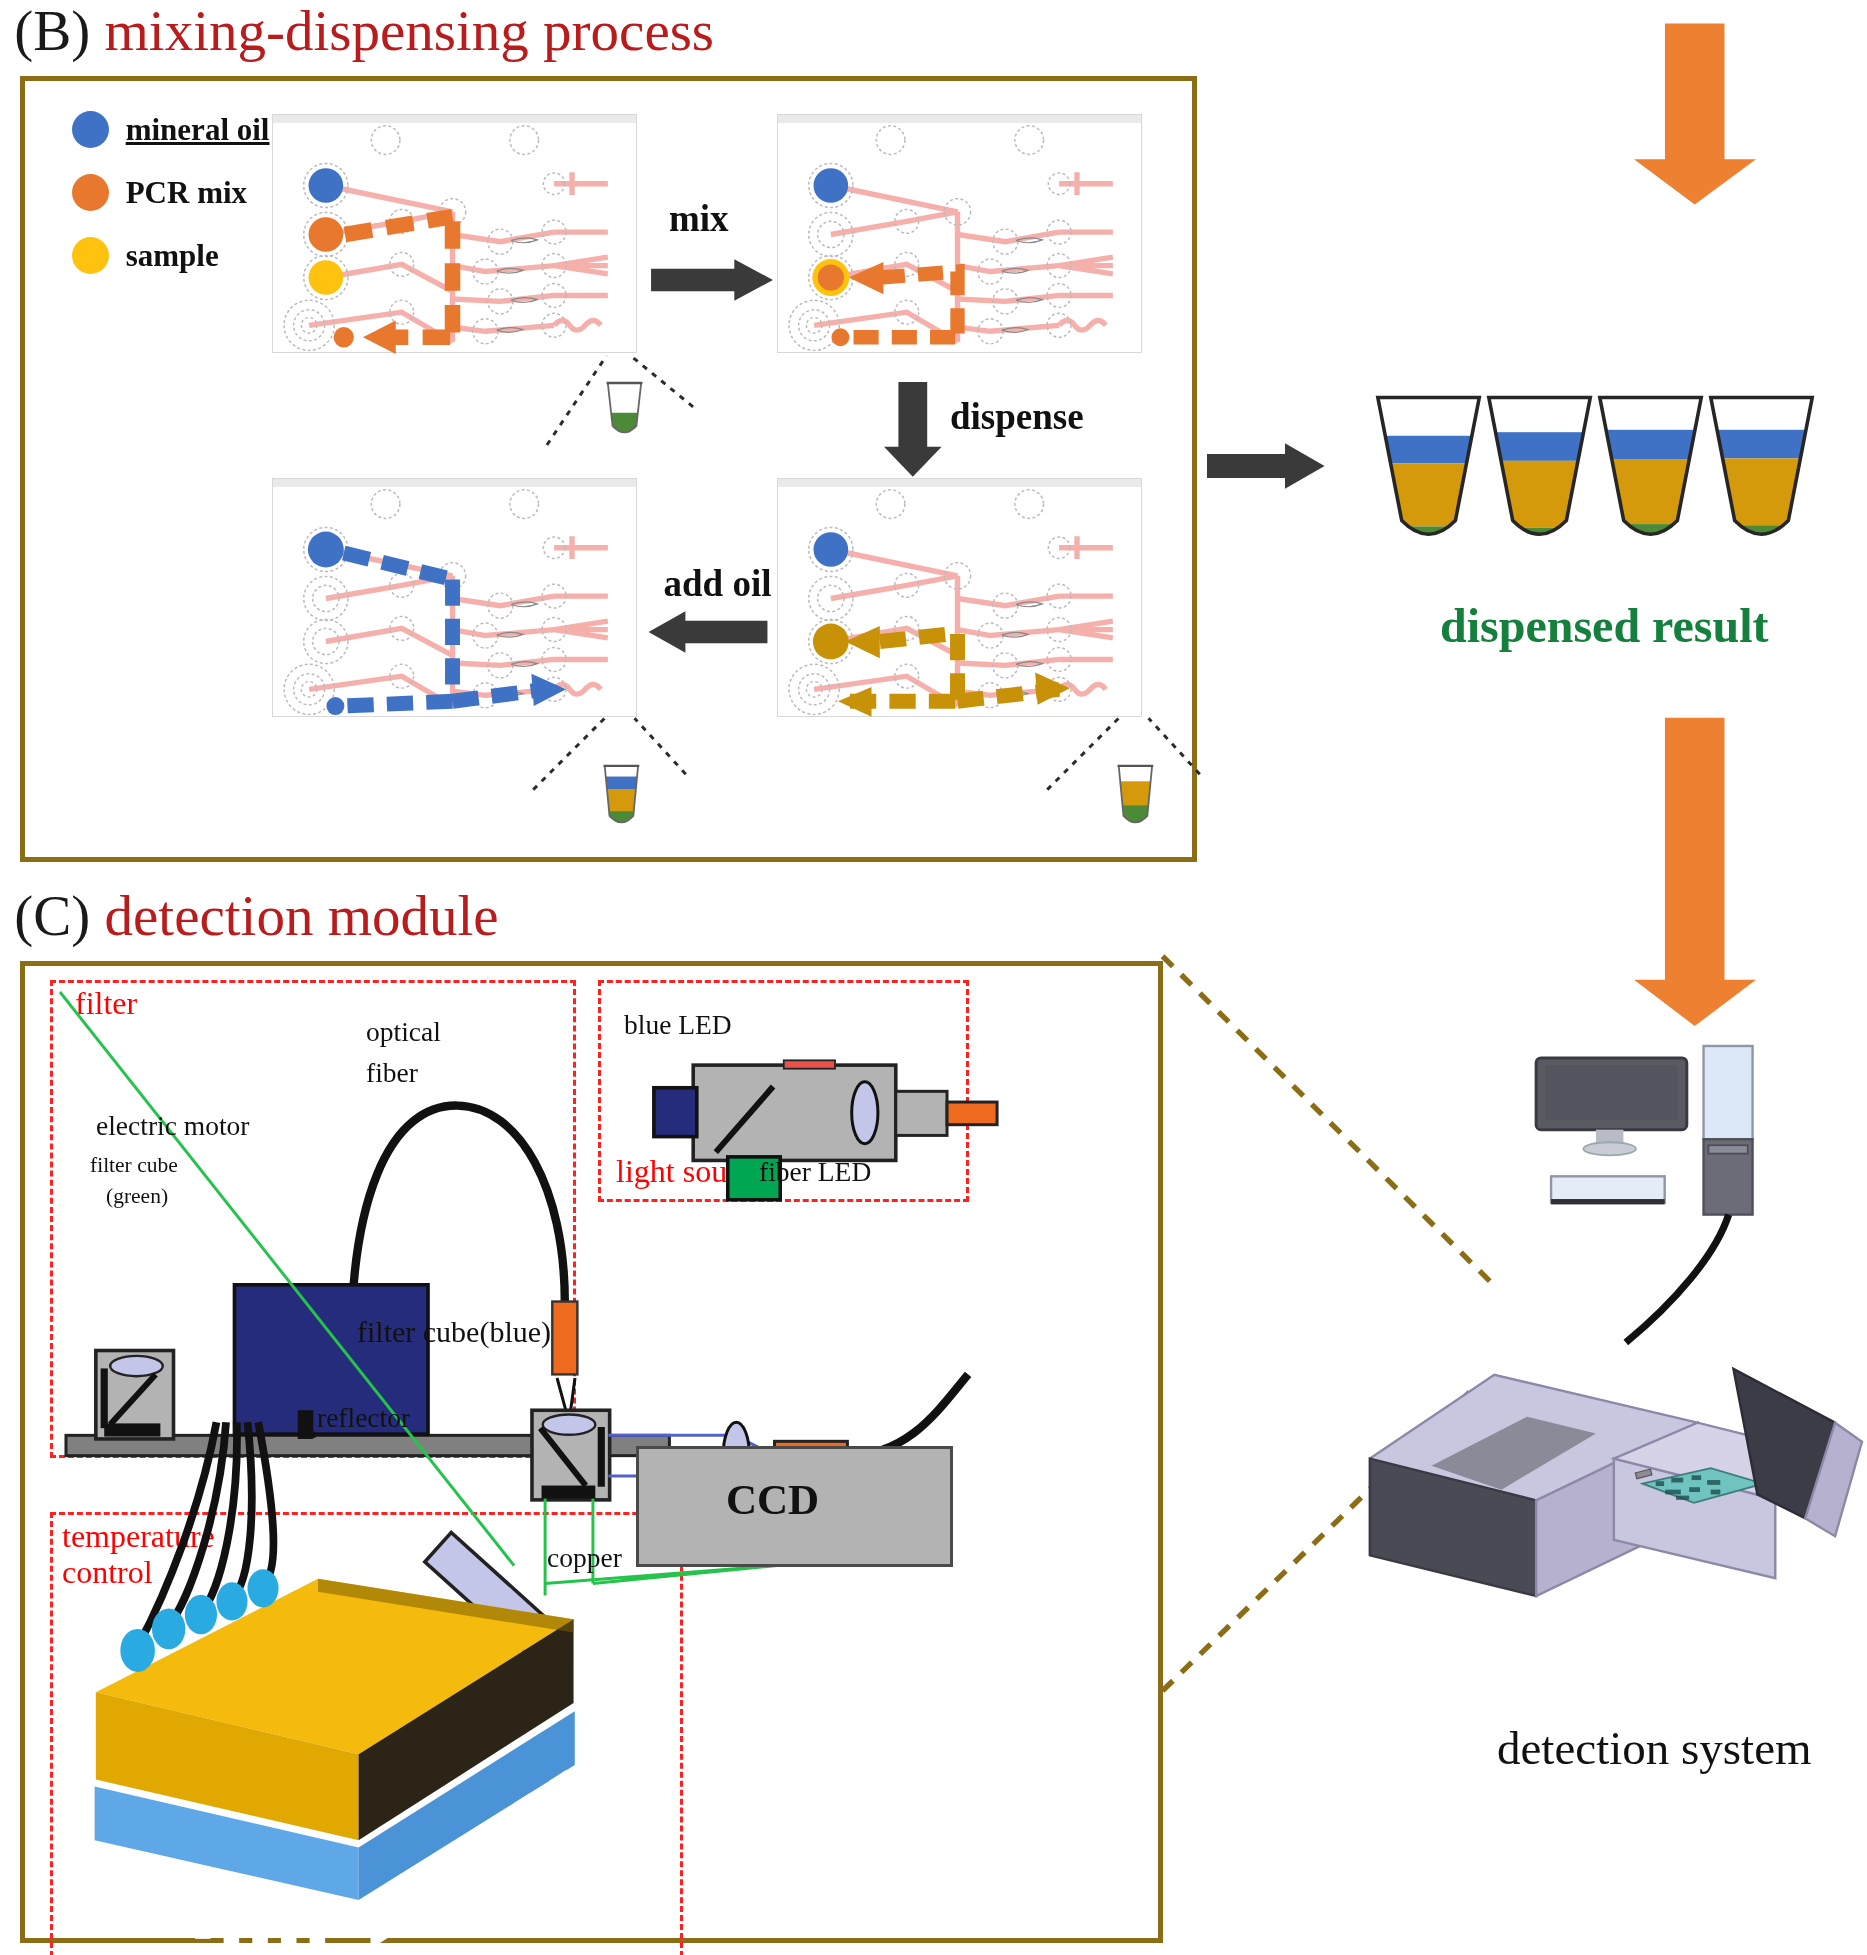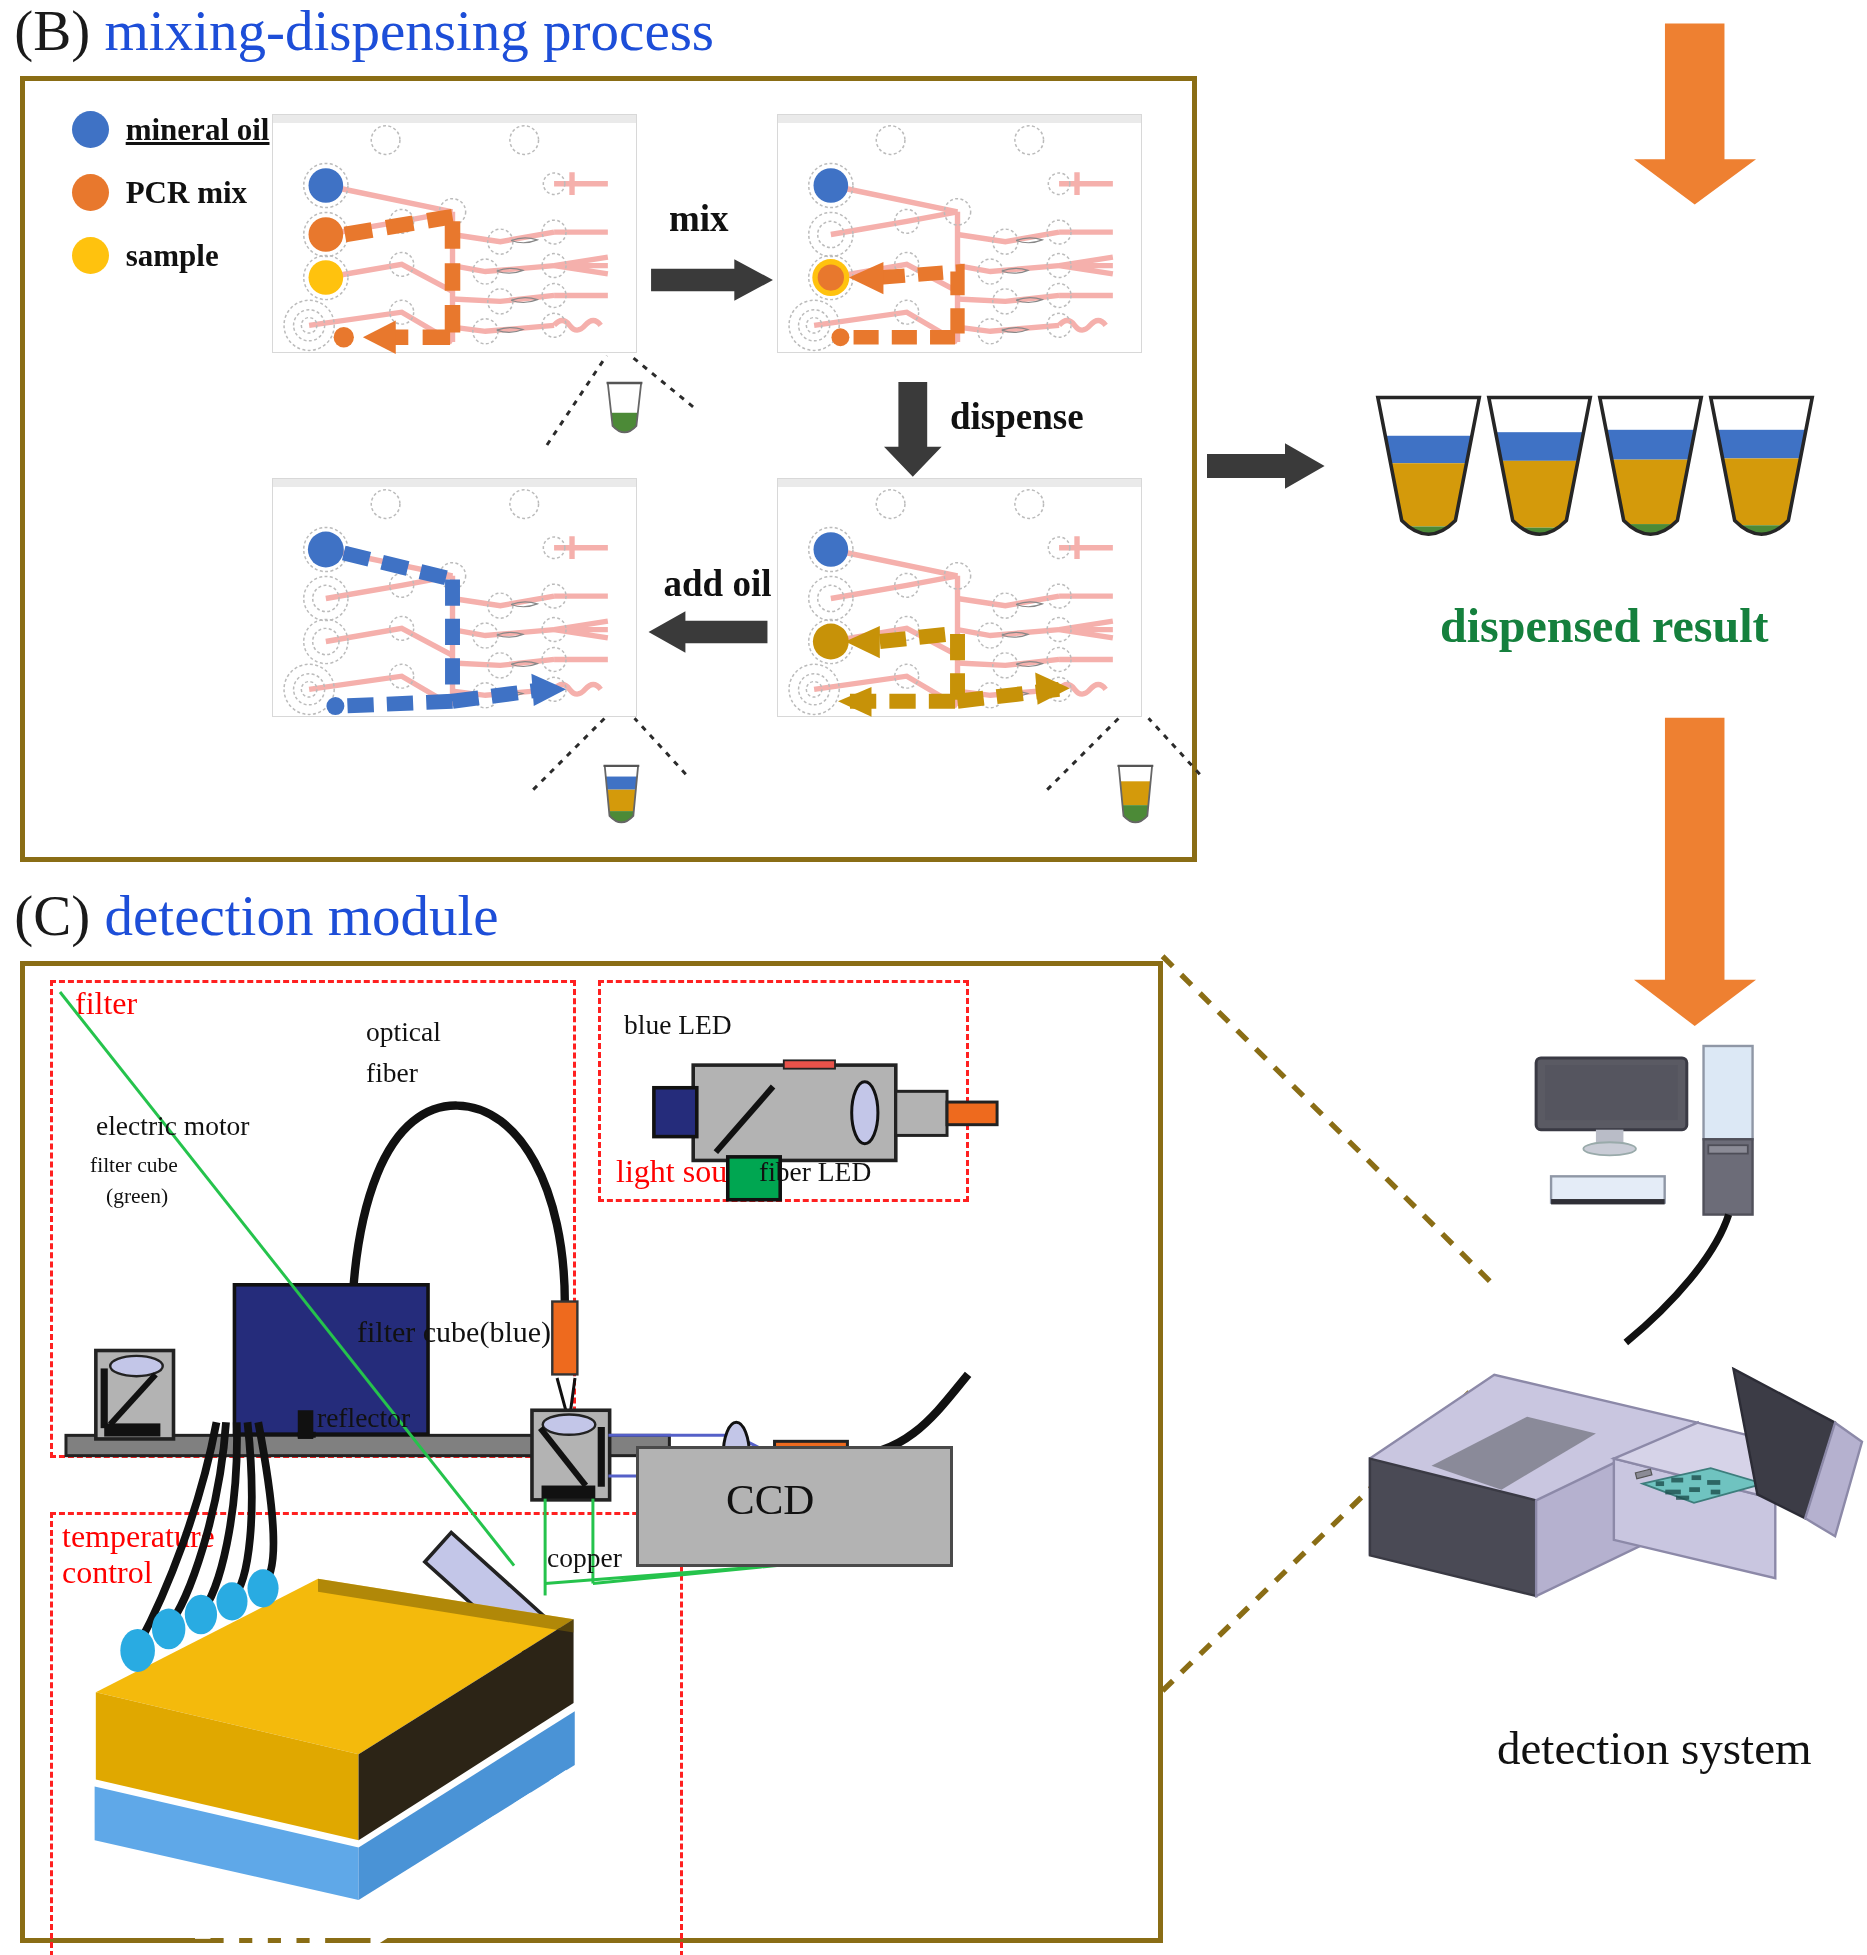--- a/index.html
+++ b/index.html
@@ -1,20 +1,20 @@
 <!DOCTYPE html>
 <html style="font-size:9.6px"><head>
 <meta charset="utf-8">
 <style>
   html,body{margin:0;padding:0;background:#ffffff;}
   body{font-family:"Liberation Serif", serif; width:1867px; height:1955px; position:relative; overflow:hidden;}
   .abs{position:absolute;}
   .panel-title{font-size:57px; letter-spacing:0px; white-space:nowrap;}
   .panel-title .tag{color:#1a1a1a;}
-  .panel-title .name{color:#1d4ed8;}
+  .panel-title .name{color:#b91c1c;}
   .panel-box{border:5.4px solid #8a6d15; background:#ffffff; box-sizing:border-box;}
   .legend-label{font-family:"Liberation Serif",serif; font-weight:bold; font-size:31px; color:#111;}
   .legend-dot{border-radius:50%;}
   .chipbox{background:#ffffff; border:1.8px solid #d8d8d8; box-sizing:border-box;}
   .chipbox-top{position:absolute; left:0; top:0; right:0; height:8.4px; background:#eaeaea;}
   .step-label{font-family:"Liberation Serif",serif;font-weight:bold;font-size:37px;color:#111;white-space:nowrap;}
   .bigword{font-family:"Liberation Serif",serif;font-weight:bold;font-size:48px;color:#15803d;white-space:nowrap;}
   .plainword{font-family:"Liberation Serif",serif;font-size:47px;color:#111;white-space:nowrap;}
   .dm-label{font-family:"Liberation Serif",serif;font-size:27.5px;color:#111;white-space:nowrap;}
   .dm-label-sm{font-family:"Liberation Serif",serif;font-size:21.5px;color:#111;white-space:nowrap;}
@@ -500,21 +500,21 @@
     <line x1="760" y1="960" x2="1200,960"></line>
   </g>
 
   <g transform="rotate(42 700 1010)">
     <rect x="596" y="962" width="250" height="66" fill="#C3C6E8" stroke="#222" stroke-width="6"></rect>
   </g>
 </svg>
 
 <div class="abs" style="left:636px; top:1446px; width:311px; height:115px; background:#B3B3B3; border:3.6px solid #4a4a4a;">
 </div>
-<div class="abs plainword" style="left:726px; top:1475px; font-size:43px;">CCD</div>
+<div class="abs plainword" style="left:726px; top:1475px; font-size:43px;font-weight:bold;">CCD</div>
 
 <svg class="abs" style="left:627px; top:1052px;" width="335" height="143" viewBox="0 0 560 240">
   <rect x="110" y="22" width="340" height="160" fill="#B3B3B3" stroke="#222" stroke-width="6"></rect>
   <rect x="262" y="14" width="86" height="14" fill="#E8524A" stroke="#222" stroke-width="3"></rect>
   <rect x="44" y="60" width="72" height="82" fill="#252C7B" stroke="#111" stroke-width="6"></rect>
   <rect x="168" y="176" width="88" height="72" fill="#00A651" stroke="#111" stroke-width="6"></rect>
   <line x1="148" y1="168" x2="244" y2="58" stroke="#111" stroke-width="10"></line>
   <ellipse cx="398" cy="102" rx="22" ry="52" fill="#C3C6E8" stroke="#111" stroke-width="5"></ellipse>
   <rect x="450" y="66" width="86" height="74" fill="#B3B3B3" stroke="#222" stroke-width="5"></rect>
   <rect x="536" y="84" width="84" height="38" fill="#EE6A1E" stroke="#222" stroke-width="5"></rect>

